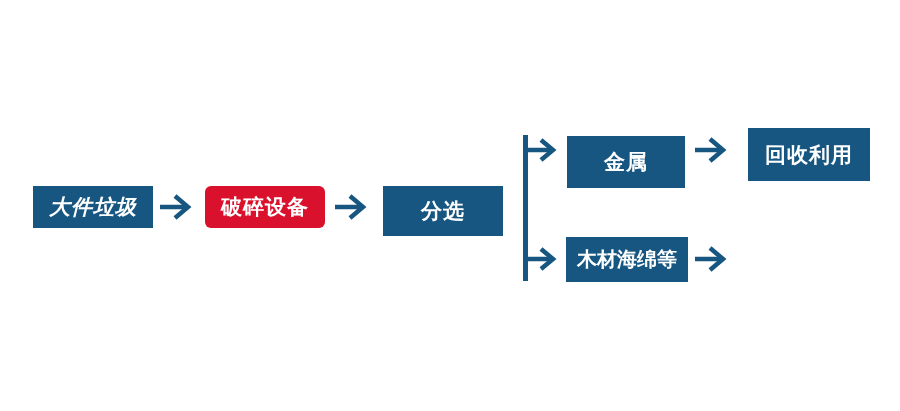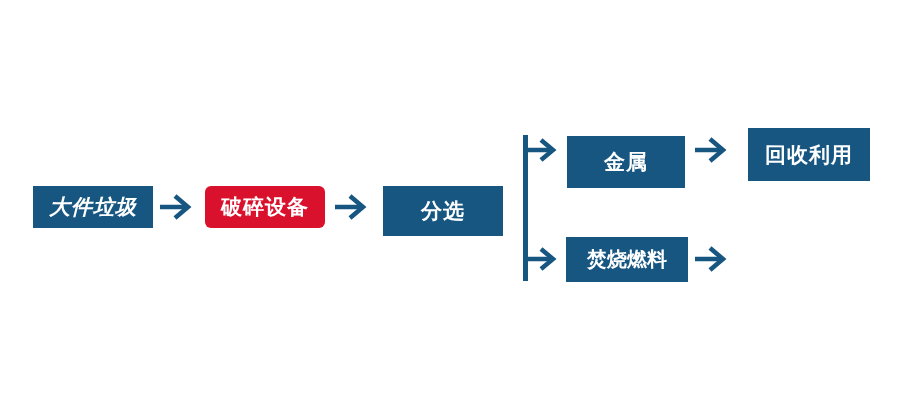--- a/index.html
+++ b/index.html
@@ -107,21 +107,21 @@
 
   <span class="arrow a3">
     <svg width="34" height="28" viewBox="0 0 34 28">
       <line x1="1" y1="14" x2="27" y2="14" stroke="currentColor" stroke-width="4.5"></line>
       <polyline points="16,3 29,14 16,25" fill="none" stroke="currentColor" stroke-width="4.5"></polyline>
     </svg>
   </span>
 
   <div class="node blue n-recycle">回收利用</div>
 
-  <div class="node blue n-wood">焚烧燃料</div>
+  <div class="node blue n-wood">木材海绵等</div>
 
   <span class="arrow a4">
     <svg width="34" height="28" viewBox="0 0 34 28">
       <line x1="1" y1="14" x2="27" y2="14" stroke="currentColor" stroke-width="4.5"></line>
       <polyline points="16,3 29,14 16,25" fill="none" stroke="currentColor" stroke-width="4.5"></polyline>
     </svg>
   </span>
 
 
 </div>

